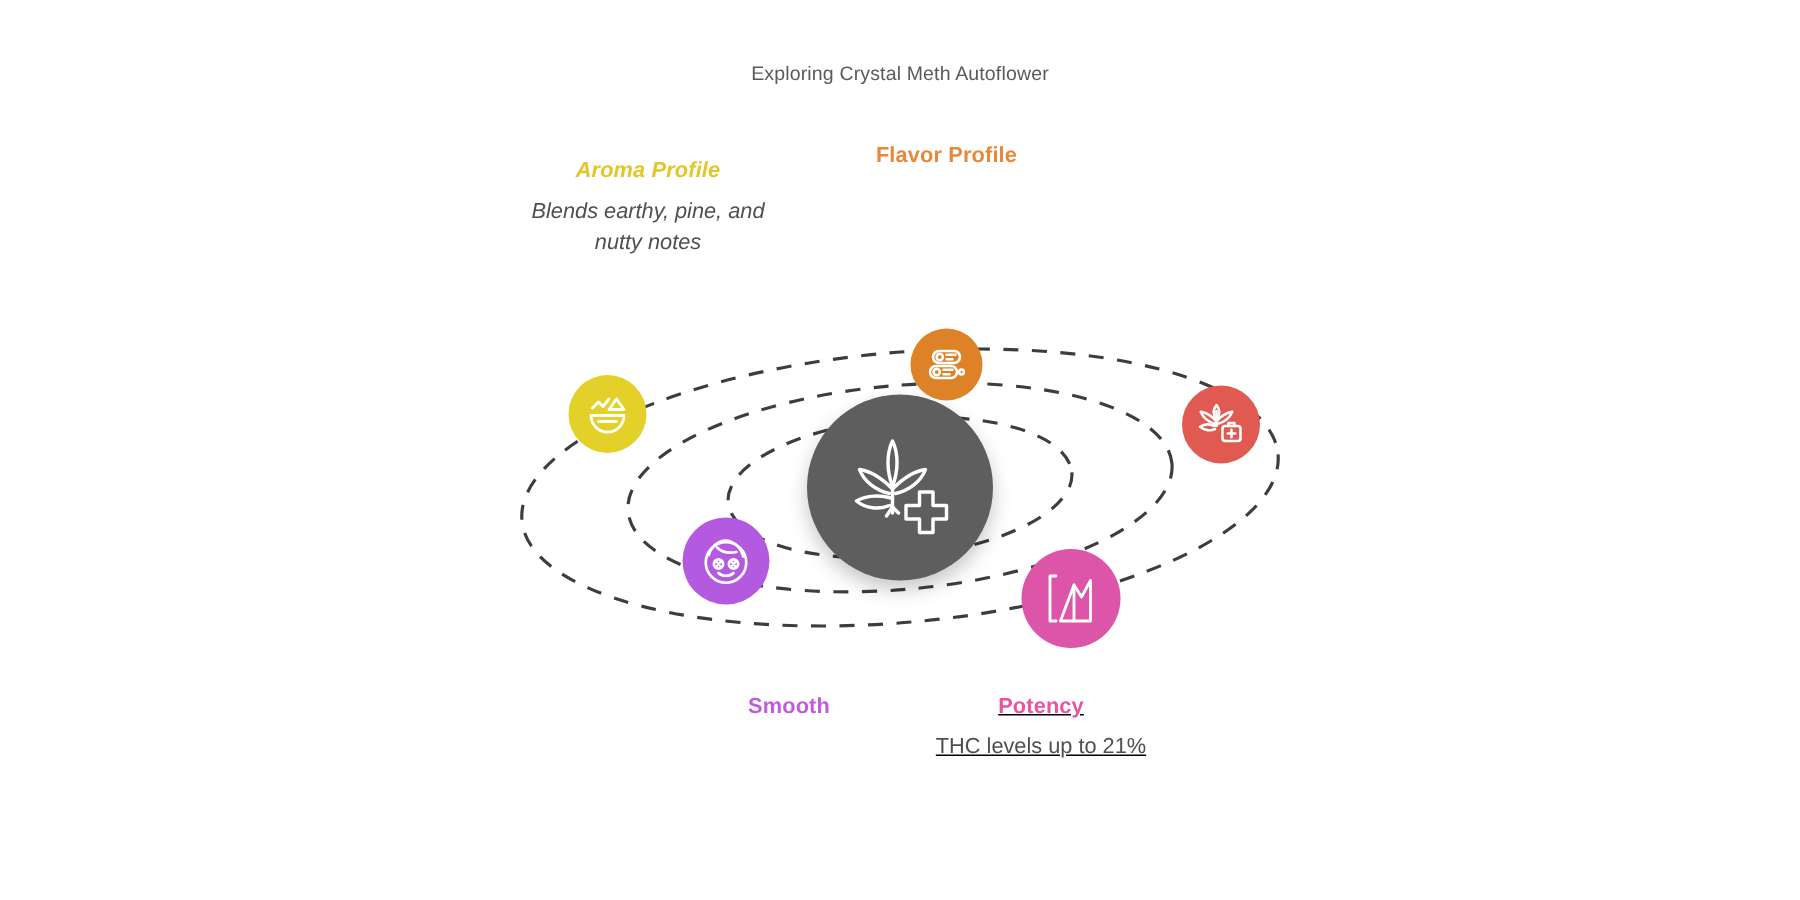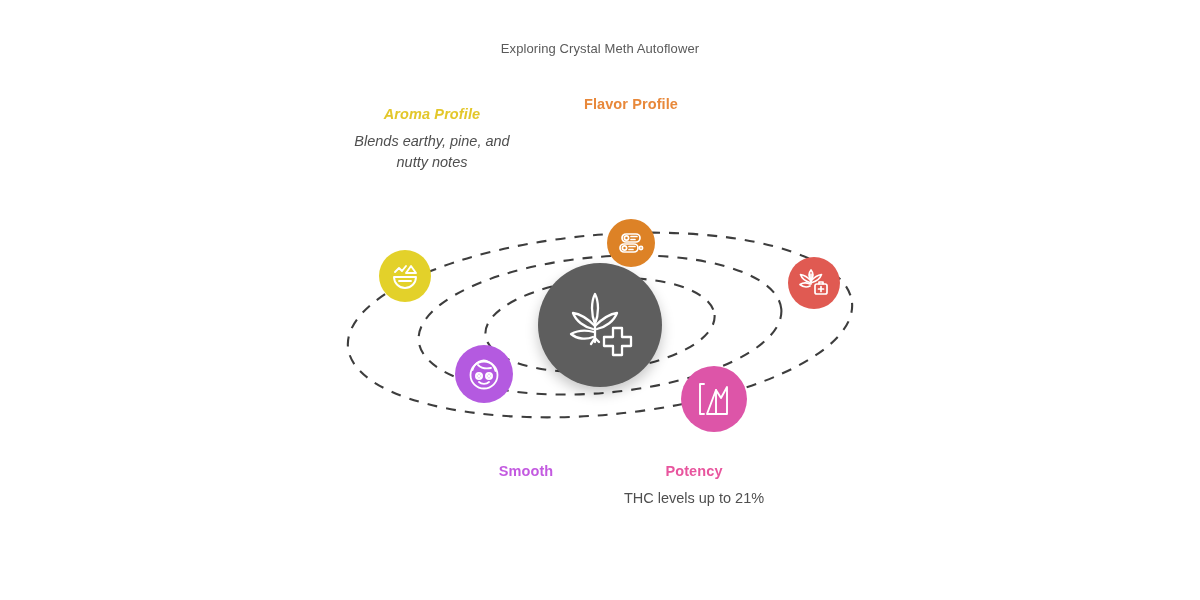--- a/index.html
+++ b/index.html
@@ -48,21 +48,21 @@
     font-size: 14.5px;
     color: #4f4f4f;
     line-height: 21px;
   }
 
   
   .block-aroma   { left: 347px; top: 106px; width: 170px; font-style: italic; }
   .block-flavor  { left: 516px; top: 96px;  width: 168px; margin-left: 31px; }
   .block-terpene { left: 680px; top: 106px; width: 178px; }
   .block-effects { left: 441px; top: 463px; width: 170px; }
-  .block-potency { left: 611px; top: 463px; width: 166px; }
+  .block-potency { left: 611px; top: 463px; width: 166px; text-decoration: underline; }
   .orbit-svg {
     position: absolute;
     left: 0;
     top: 0;
   }
 
   
   .node {
     position: absolute;
     border-radius: 50%;

